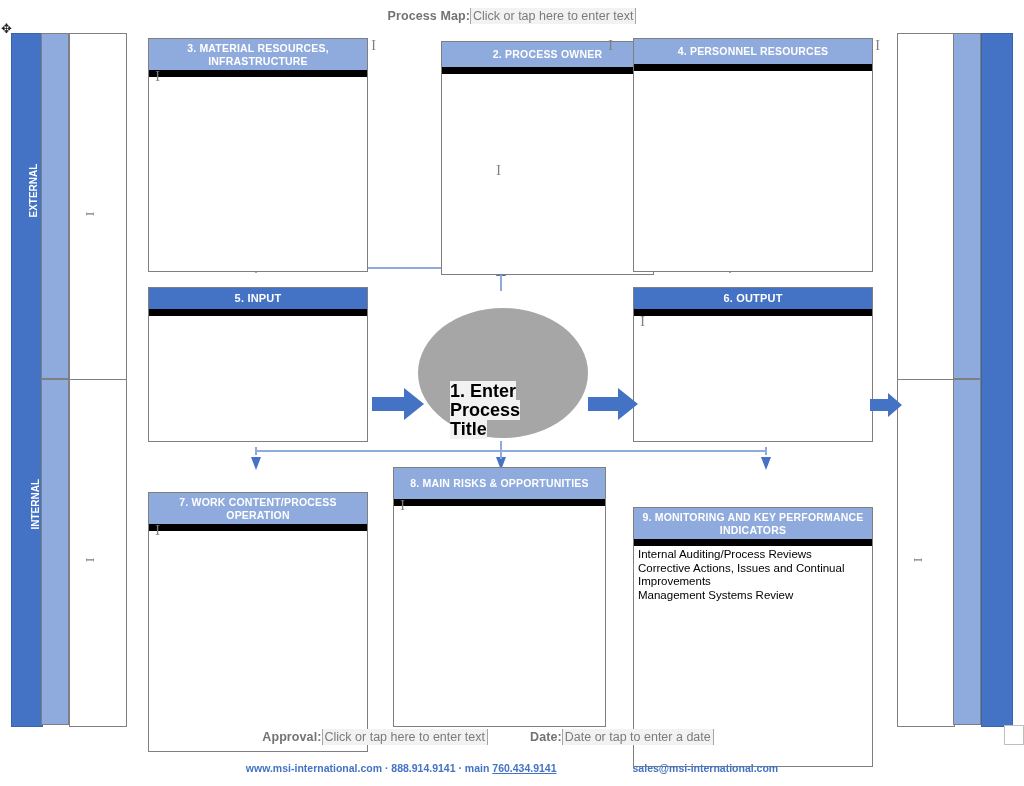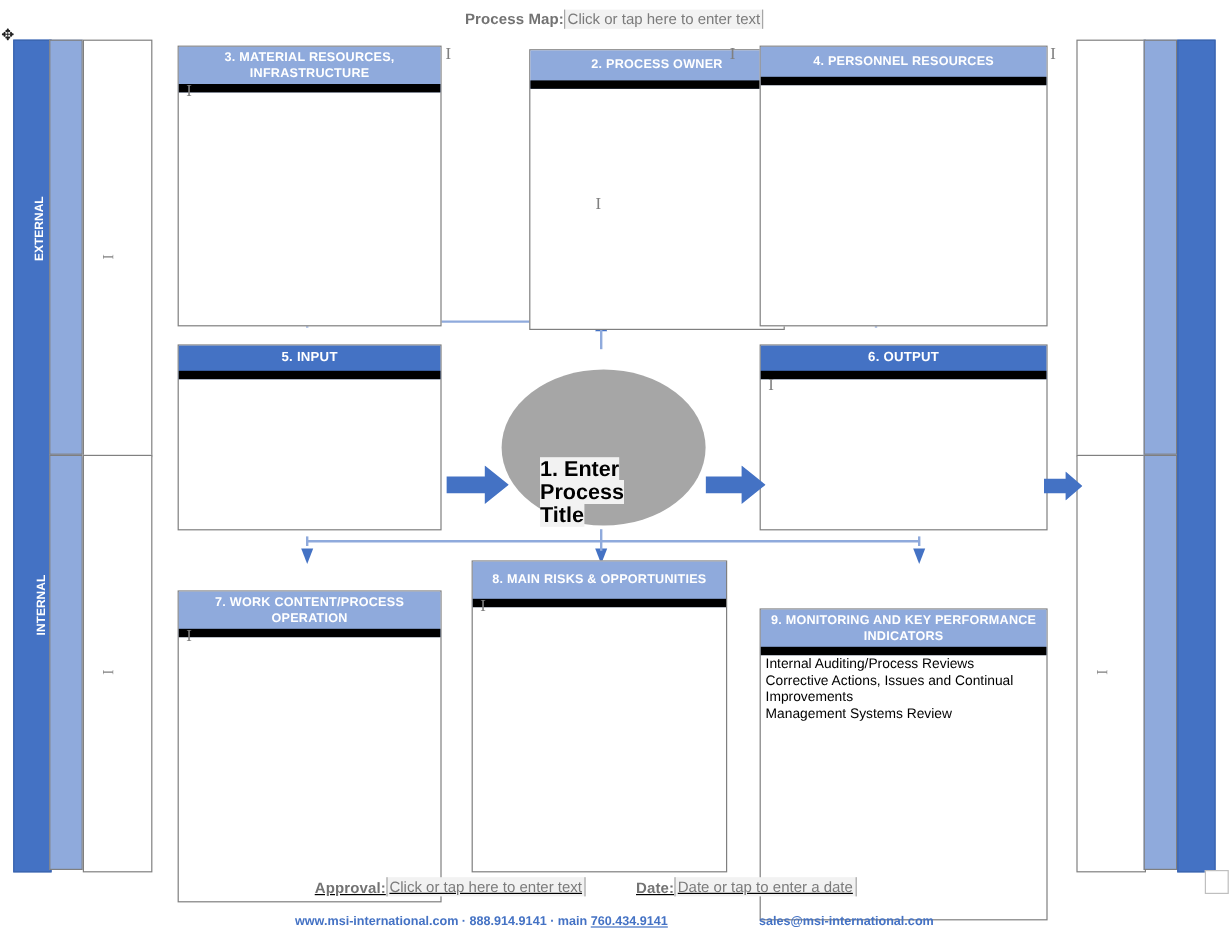--- a/index.html
+++ b/index.html
@@ -81,23 +81,22 @@
     margin-top:34px;
   }
   .ellipse-text span{background:#f2f2f2;box-decoration-break:clone;-webkit-box-decoration-break:clone;}
 
   
   .blockarrow{position:absolute;}
 
   
   .approval-row{
     position:absolute;left:0;top:727px;width:976px;height:20px;
-    display:flex;justify-content:center;align-items:flex-end;
+    display:flex;justify-content:center;align-items:center;
     font-size:12.5px;
-    text-decoration:underline;
   }
   .approval-row .gap{display:inline-block;width:42px;}
   .contact{
     position:absolute;left:0;top:762px;width:1024px;
     text-align:center;font-size:10.5px;color:#4472c4;font-weight:bold;
   }
   .contact .sep{display:inline-block;width:76px;}
   .contact u{}
 
   

